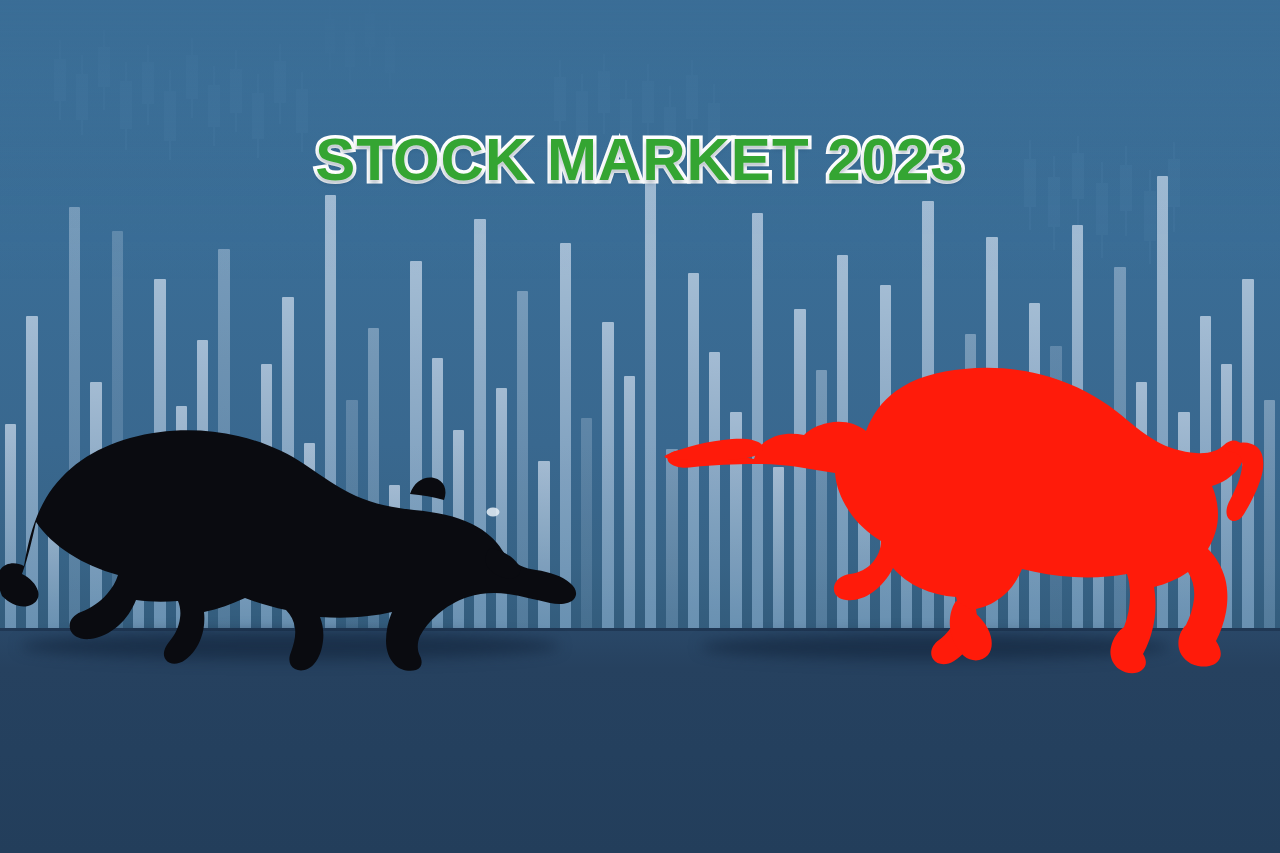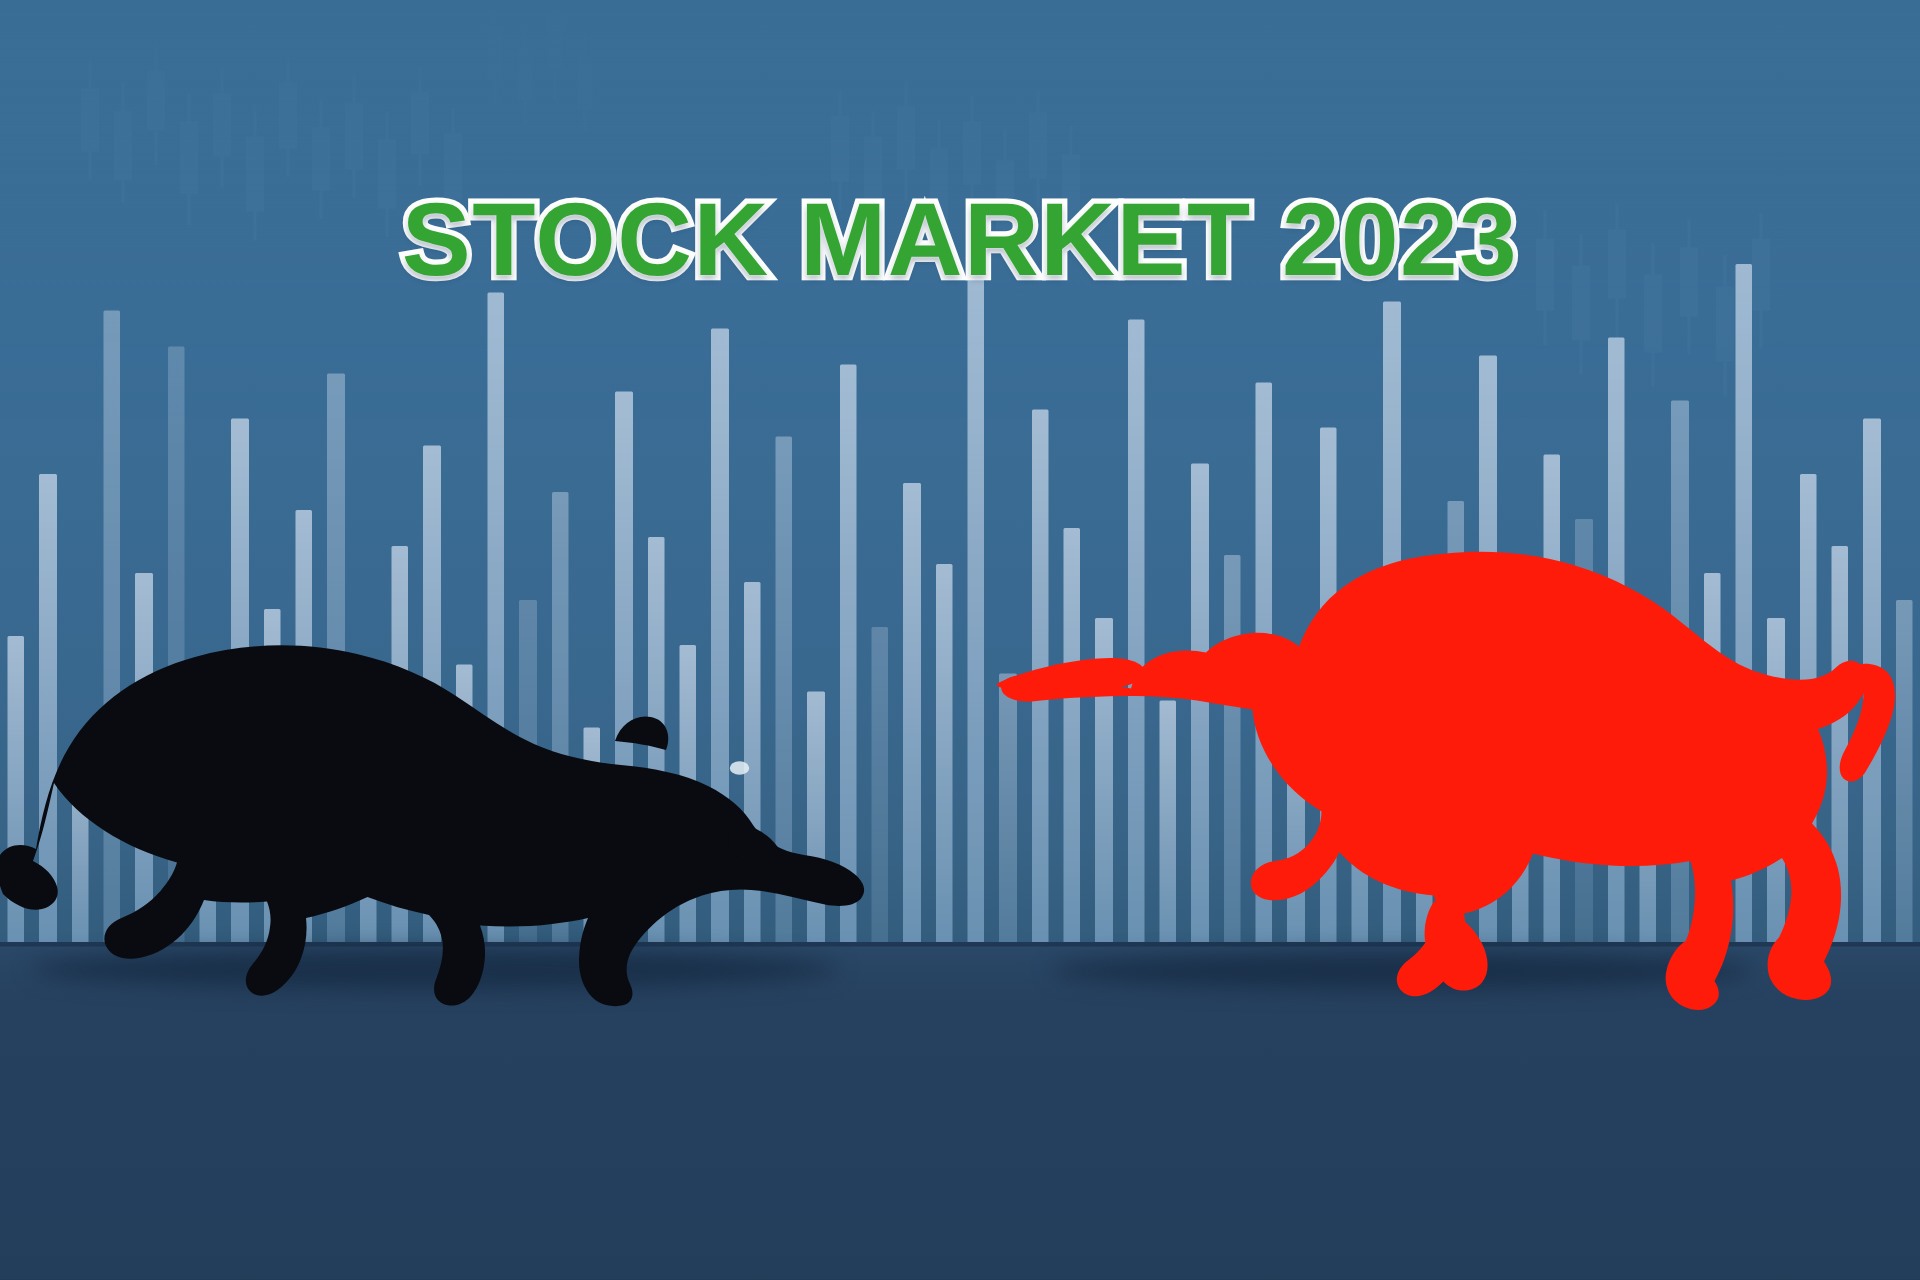--- a/index.html
+++ b/index.html
@@ -79,21 +79,21 @@
   .animal{position:absolute;}
   #bear-figure{left:-10px;top:400px;width:600px;height:275px;}
   #bull-figure{left:660px;top:355px;width:610px;height:320px;}
 
   
   #title{
     position:absolute;left:0;top:112px;width:1280px;
     text-align:center;
     font-family:"Liberation Sans",sans-serif;
     font-weight:bold;
-    font-size:69px;
+    font-size:60px;
     line-height:96px;
     letter-spacing:1px;
     color:#34a532;
     -webkit-text-stroke:7px #ffffff;
     paint-order:stroke fill;
     text-shadow:
       0 0 2px rgba(255,255,255,.9),
       0 3px 4px rgba(20,50,80,.35);
     white-space:nowrap;
     user-select:none;

